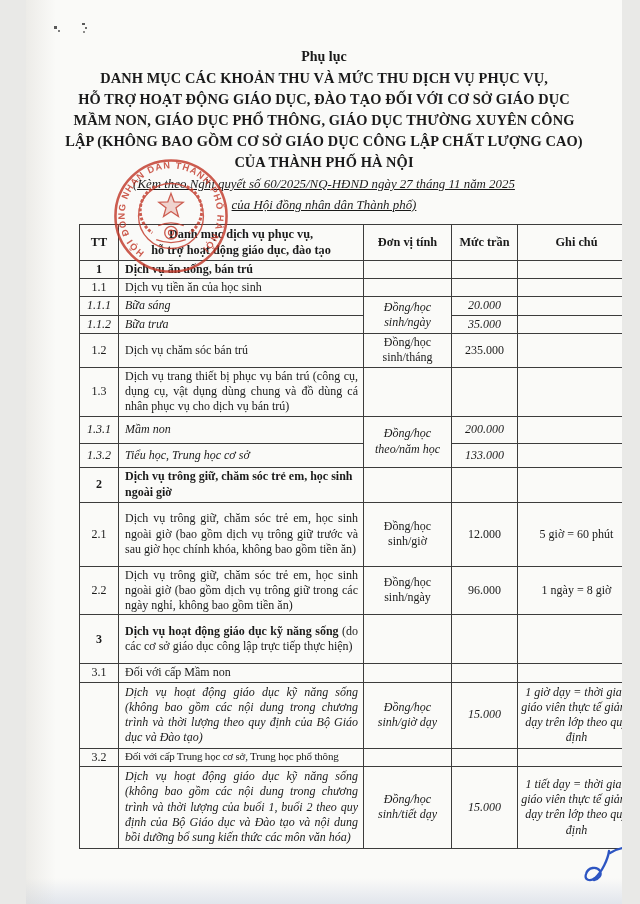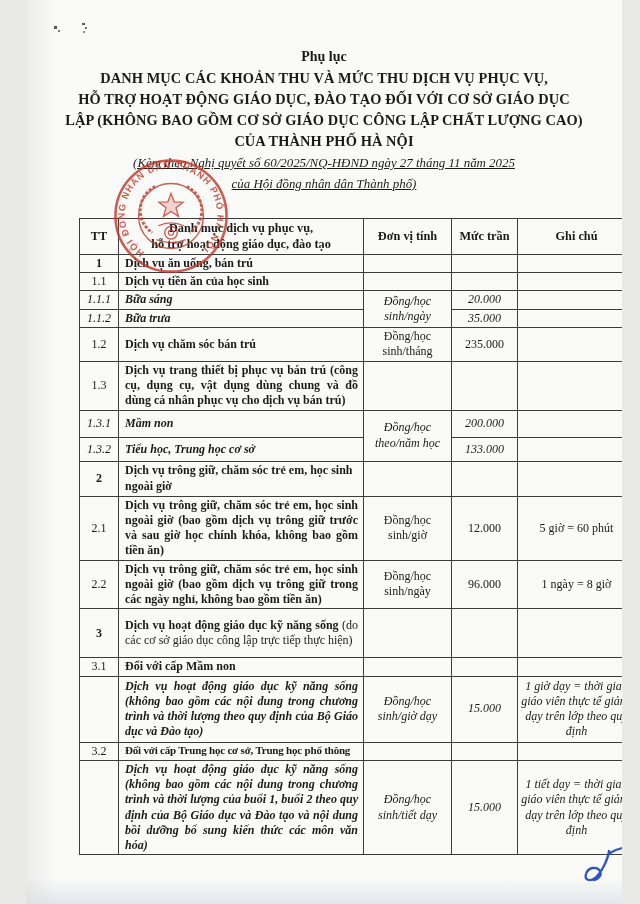--- a/index.html
+++ b/index.html
@@ -13,28 +13,28 @@
     font-family:"Liberation Serif","DejaVu Serif",serif;
     color:#1a1a1a;
     margin-left:26px;
   }
   .top{ text-align:center; padding-top:47px; position:relative; z-index:1;}
   .phu-luc{ font-weight:bold; font-size:14px; line-height:20px; margin-bottom:1px;}
   .heading div{ font-weight:bold; font-size:14.4px; line-height:21px; letter-spacing:.1px;}
   .subnote{ font-style:italic; font-size:12.9px; line-height:21px; margin-top:1px;text-decoration:underline;}
   .subnote div{white-space:nowrap;}
 
-  .table-wrap{ position:absolute; left:53px; top:218px; width:556px; z-index:1;}
+  .table-wrap{ position:absolute; left:53px; top:224px; width:556px; z-index:1;}
   table{ border-collapse:collapse; width:556px; table-layout:fixed;}
   td,th{ border:1px solid #3c3c3c; font-size:12px; line-height:1.27; padding:1px 4px;
          vertical-align:middle; overflow:hidden;}
   th{ font-weight:bold; font-size:12.3px; text-align:center; height:33px; padding:1px 2px;}
   th.unit{ padding:1px 12px;}
   td.tt{ text-align:center;}
-  td.name{ text-align:left; padding-left:6px; padding-right:5px;font-weight:bold;}
+  td.name{ text-align:left; padding-left:6px; padding-right:5px;}
   td.name.justify{ text-align:justify;}
   td.name.small{ font-size:11px; letter-spacing:-.2px; white-space:nowrap;}
   td.unit, td.cap, td.note{ text-align:center;}
   tr.italic{ font-style:italic;}
   tr.bold td.tt, tr.bold td.name{ font-weight:bold;}
   td.name .seg-plain{ font-weight:normal;}
   td.note{ padding:1px 3px;}
 
   .seal{ position:absolute; left:86px; top:157px; width:118px; height:118px;
          z-index:3; opacity:.82; pointer-events:none;}
@@ -52,20 +52,21 @@
     <rect x="38" y="5" width="3" height="2" fill="#3f3f3f"></rect>
     <rect x="41" y="9" width="2" height="2" fill="#575757"></rect>
     <rect x="39" y="13" width="2" height="2" fill="#7a7a7a"></rect>
   </svg>
 
   <div class="top">
     <div class="phu-luc">Phụ lục</div>
     <div class="heading">
       <div>DANH MỤC CÁC KHOẢN THU VÀ MỨC THU DỊCH VỤ PHỤC VỤ,</div>
       <div>HỖ TRỢ HOẠT ĐỘNG GIÁO DỤC, ĐÀO TẠO ĐỐI VỚI CƠ SỞ GIÁO DỤC</div>
+      <div>MẦM NON, GIÁO DỤC PHỔ THÔNG, GIÁO DỤC THƯỜNG XUYÊN CÔNG</div>
       <div>LẬP (KHÔNG BAO GỒM CƠ SỞ GIÁO DỤC CÔNG LẬP CHẤT LƯỢNG CAO)</div>
       <div>CỦA THÀNH PHỐ HÀ NỘI</div>
     </div>
     <div class="subnote">
       <div>(Kèm theo Nghị quyết số 60/2025/NQ-HĐND ngày 27 tháng 11 năm 2025</div>
       <div>của Hội đồng nhân dân Thành phố)</div>
     </div>
   </div>
 
   <svg class="seal" viewBox="0 0 120 120">

